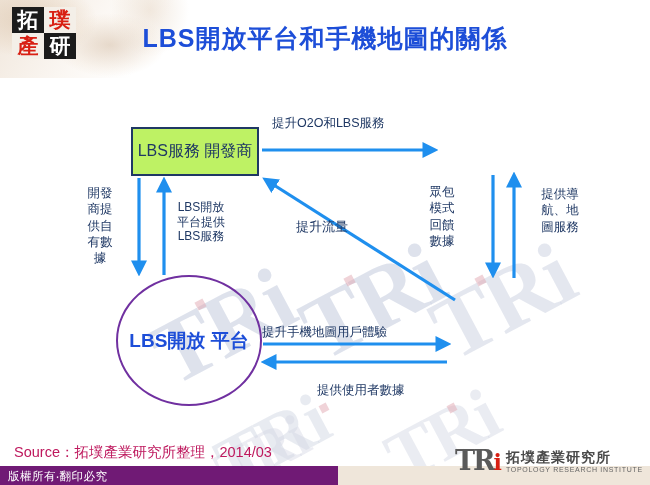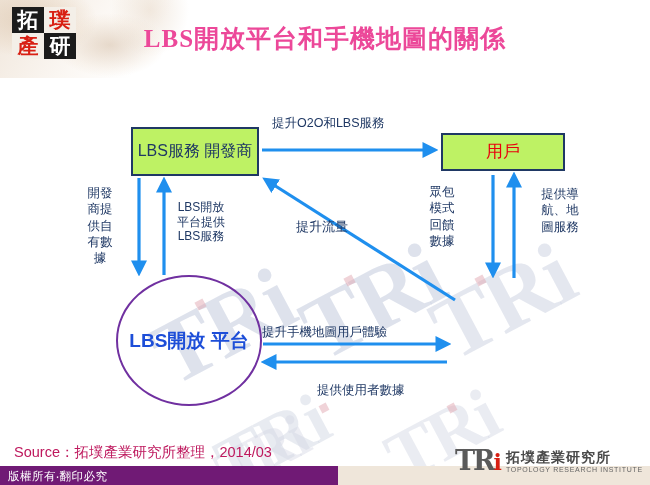--- a/index.html
+++ b/index.html
@@ -78,24 +78,24 @@
   }
   .lg-dark { background: #1b1b1b; color: #ffffff; }
   .lg-light { background: #f4efe8; color: #d81f13; }
 
   
   .title {
     position: absolute;
     left: 0; top: 22px;
     width: 650px;
     text-align: center;
-    font-family: Liberation Serif, serif;
+    font-family: Liberation Sans, sans-serif;
     font-weight: bold;
     font-size: 25px;
-    color: #ec4899;
+    color: #1d4ed8;
     letter-spacing: 1px;
     z-index: 5;
   }
 
   
   .nodebox {
     position: absolute;
     border: 2px solid #1F3864;
     background: #bef264;
     display: flex;
@@ -267,21 +267,20 @@
 
     <line x1="514" y1="278" x2="514" y2="176" stroke="#1F8FEE" stroke-width="3.2" marker-end="url(#ah)"></line>
 
     <line x1="263" y1="344" x2="447" y2="344" stroke="#1F8FEE" stroke-width="3.2" marker-end="url(#ah)"></line>
 
     <line x1="447" y1="362" x2="265" y2="362" stroke="#1F8FEE" stroke-width="3.2" marker-end="url(#ah)"></line>
   </svg>
 
   <div class="nodebox" id="box-dev">LBS服務
 開發商</div>
-  <div class="nodebox" id="box-user">用戶</div>
   <div class="nodecircle" id="circle-platform">LBS開放
 平台</div>
 
   <div class="elabel" id="lbl-o2o">提升O2O和LBS服務</div>
   <div class="vlabel" id="lbl-devdat">開發
 商提
 供自
 有數
 據</div>
   <div class="elabel" id="lbl-plat">LBS開放

